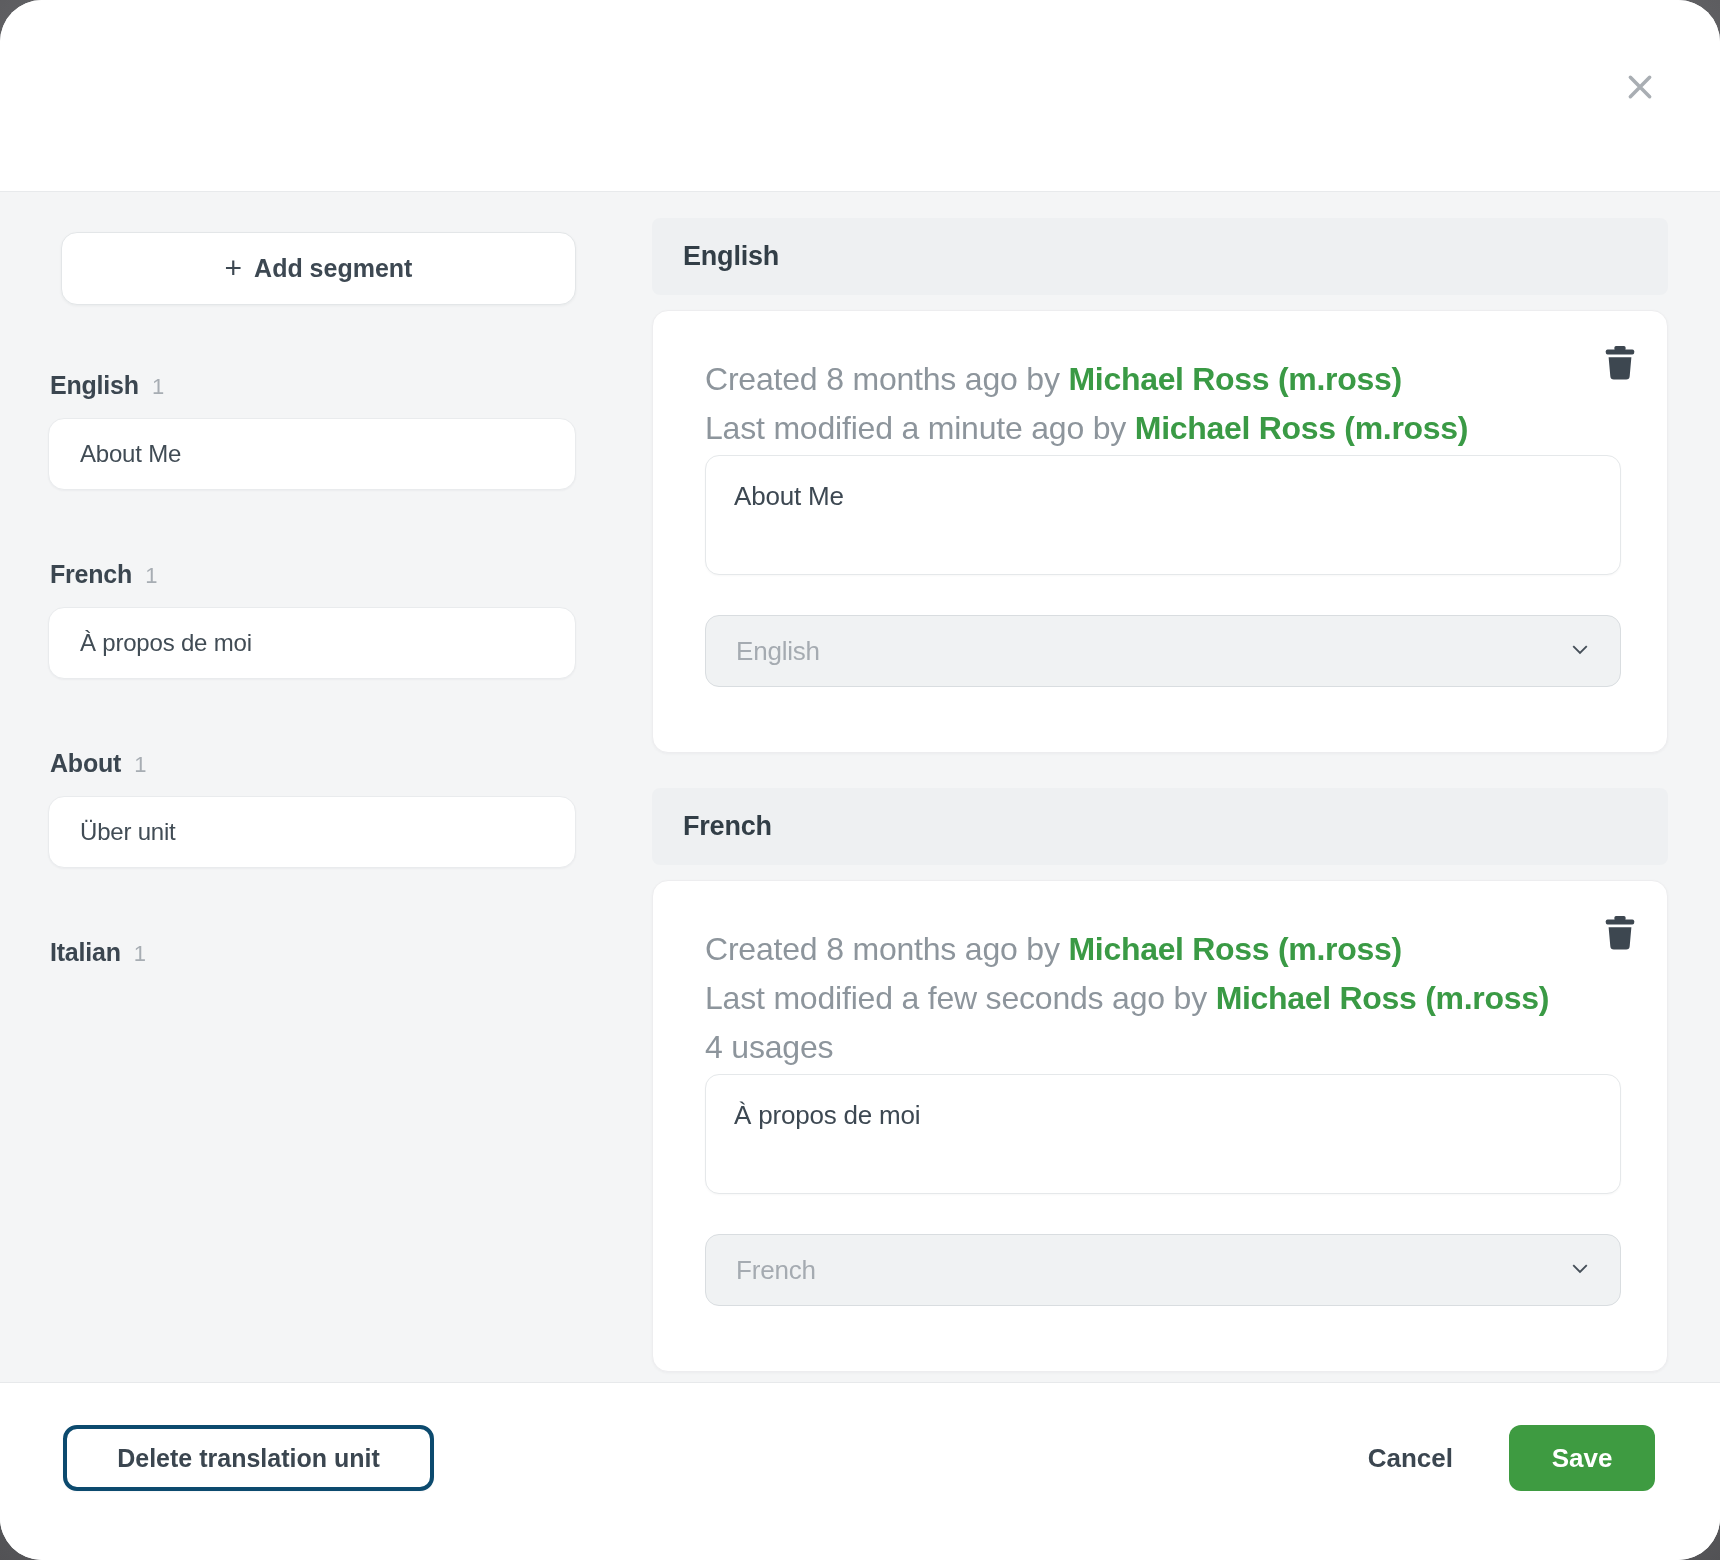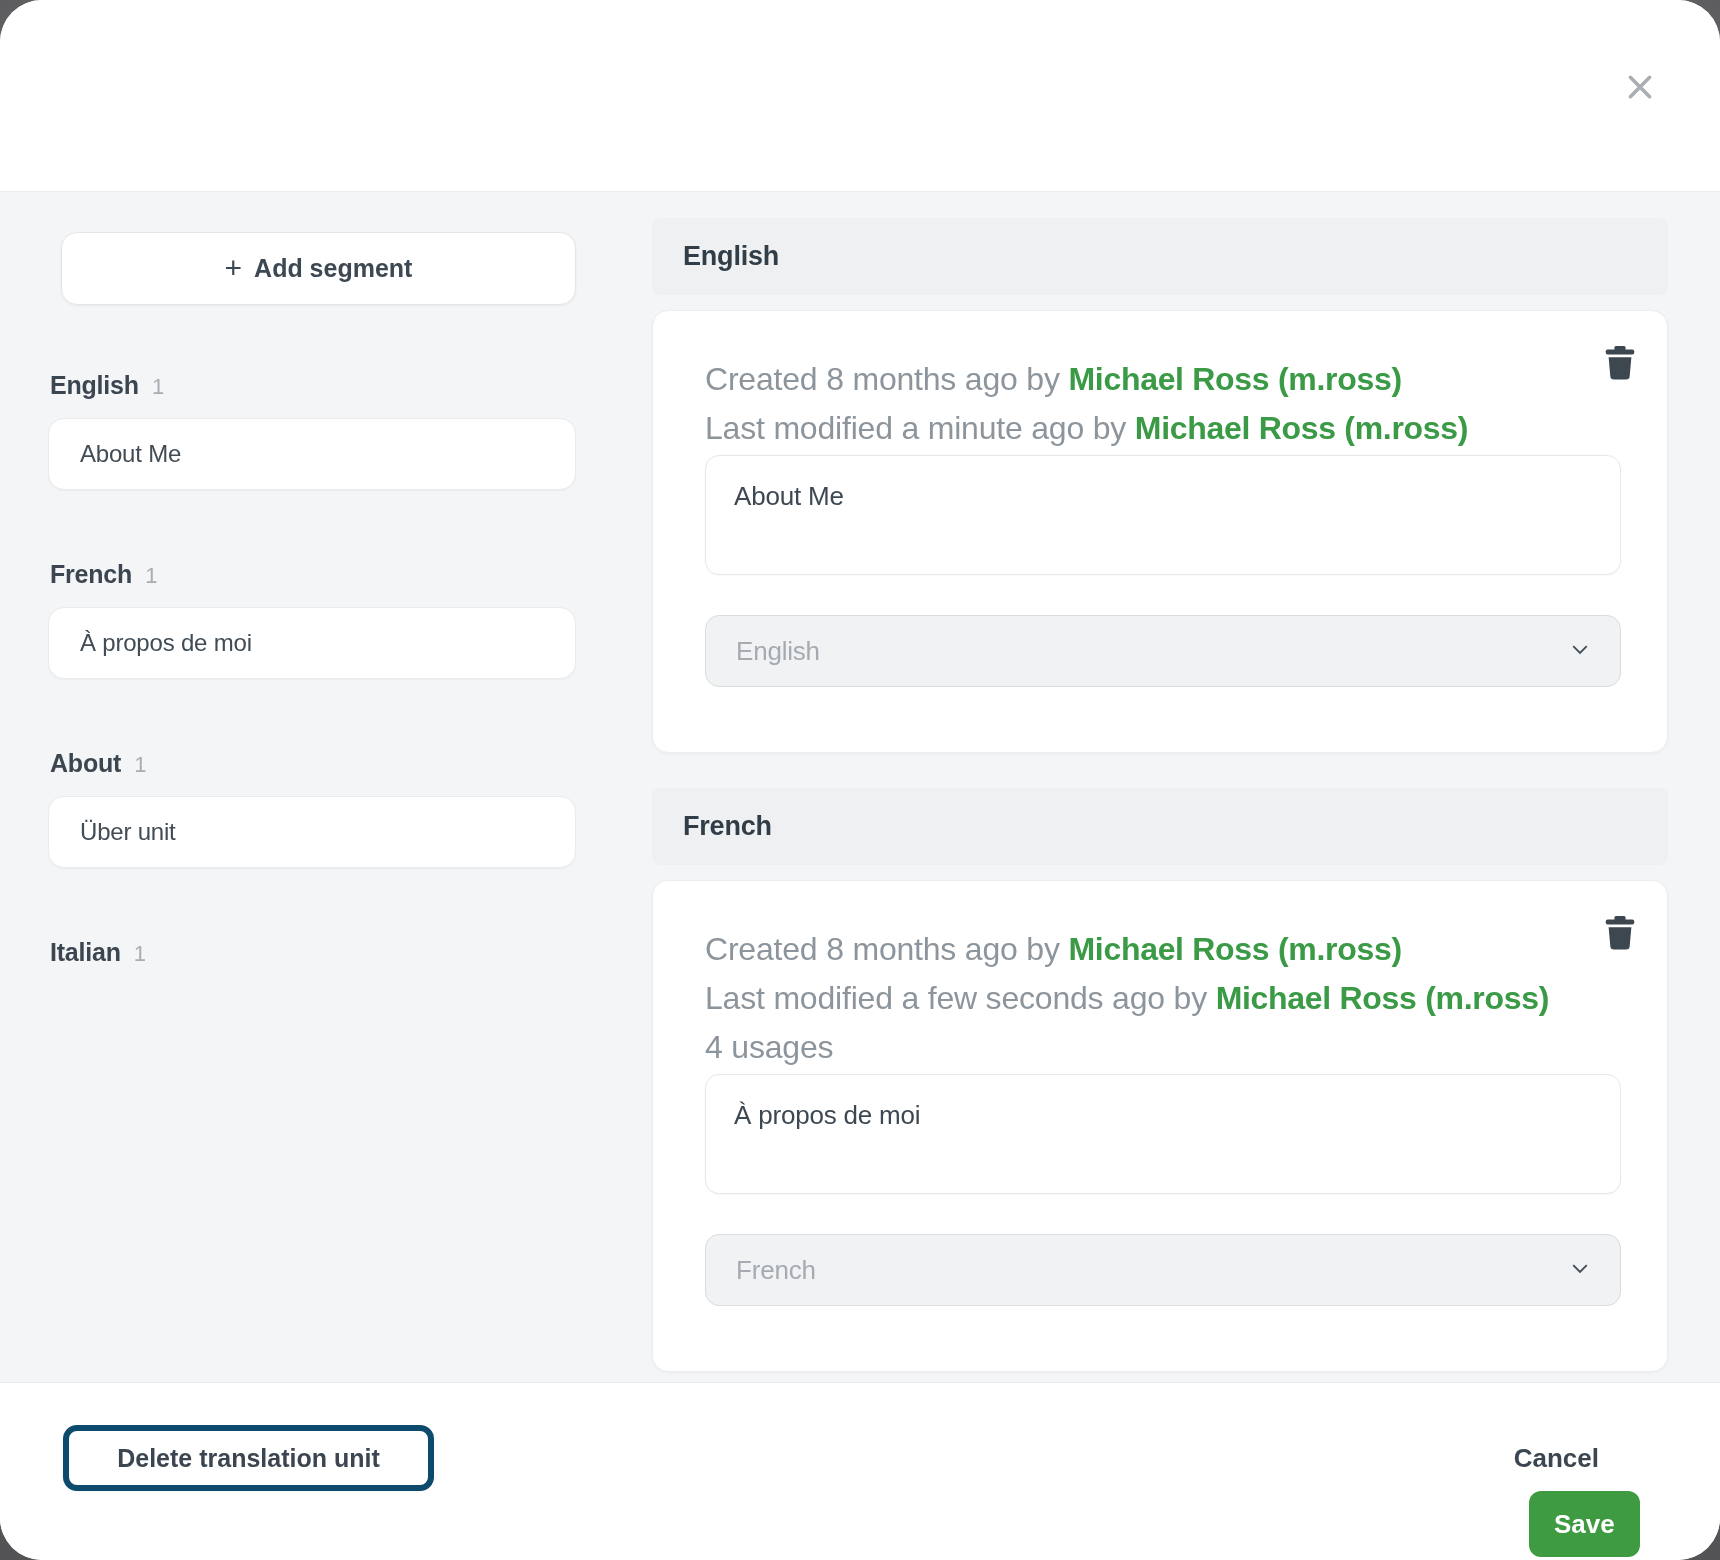--- a/index.html
+++ b/index.html
@@ -130,35 +130,35 @@
   .modal-footer {
     flex:0 0 178px; height:178px;
     background:#ffffff;
     border-top:1px solid #e7e9eb;
     display:flex; align-items:flex-start;
     padding:42px 65px 0 63px;
   }
   .delete-btn {
     width:371px; height:66px;
     background:#ffffff;
-    border:6px solid #0c4a6e;
+    border:4px solid #0c4a6e;
     border-radius:14px;
     font-family:inherit; font-size:25px; font-weight:700; color:#3b4650;
     cursor:pointer;
     box-shadow:0 1px 2px rgba(20,30,40,0.04);
   }
-  .footer-right { margin-left:auto; display:flex; align-items:center;flex-direction:column; }
+  .footer-right { margin-left:auto; display:flex; align-items:center; }
   .cancel-btn {
     background:none; border:none; cursor:pointer;
     font-family:inherit; font-size:26px; font-weight:700; color:#3b4650;
     height:66px; line-height:66px;
     margin-right:56px;
   }
   .save-btn {
-    width:111px; height:66px;
+    width:146px; height:66px;
     background:#3e9b41;
     border:none; border-radius:12px;
     font-family:inherit; font-size:26px; font-weight:700; color:#ffffff;
     cursor:pointer;
   }
 </style>
 </head>
 <body>
 
 <div class="modal">

